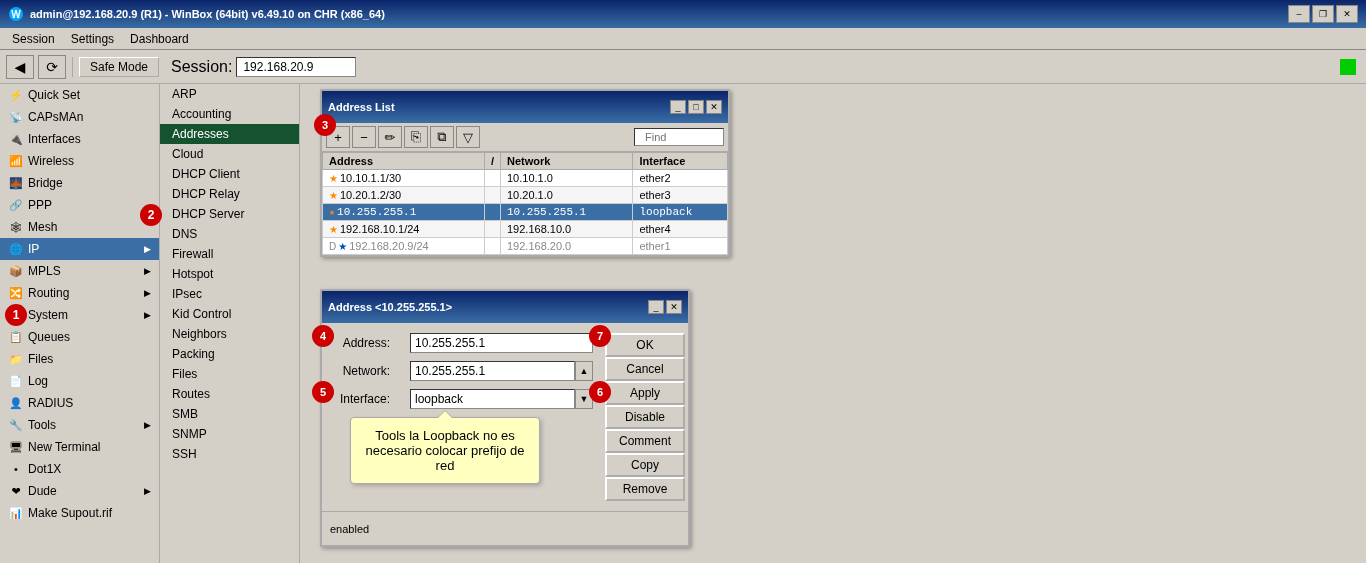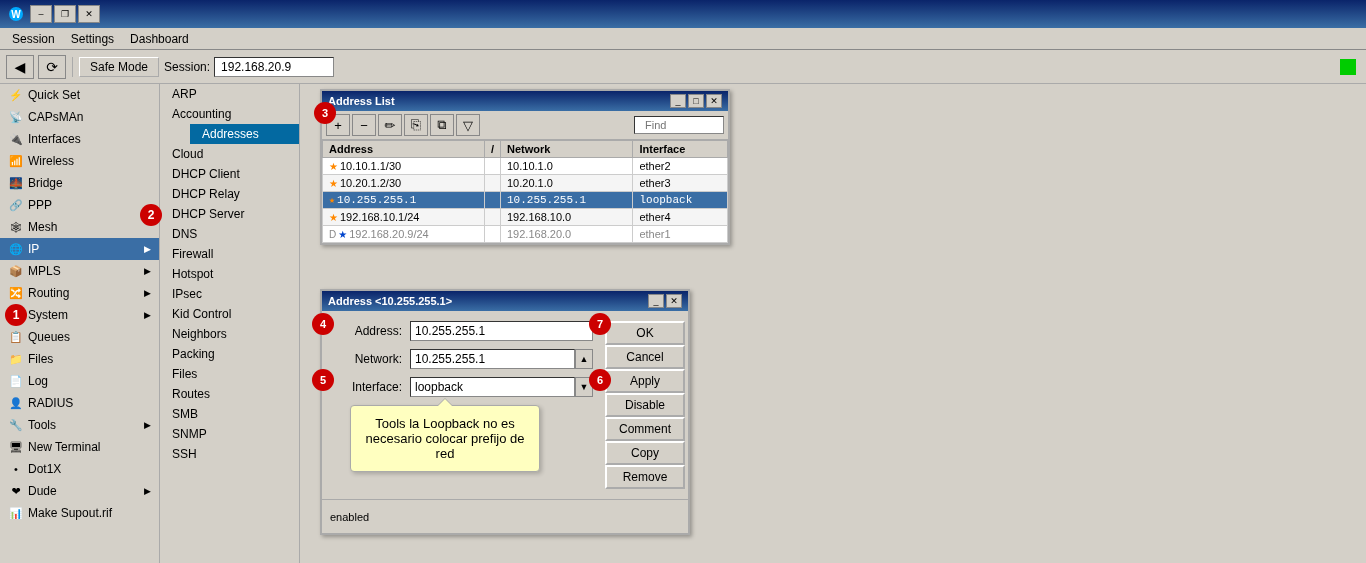--- a/index.html
+++ b/index.html
@@ -12,45 +12,45 @@
     .title-bar-controls { display: flex; gap: 2px; }
     .title-bar-btn { width: 22px; height: 18px; background: #d4d0c8; border: 1px solid #888; font-size: 9px; cursor: pointer; display: flex; align-items: center; justify-content: center; color: black; }
 
     
     .menu-bar { background: #d4d0c8; height: 22px; display: flex; align-items: center; padding: 0 4px; border-bottom: 1px solid #888; }
     .menu-item { padding: 2px 8px; cursor: pointer; font-size: 12px; }
 
     
     .toolbar { background: #d4d0c8; height: 34px; display: flex; align-items: center; padding: 0 6px; gap: 4px; border-bottom: 1px solid #aaa; }
     .toolbar-btn { background: #d4d0c8; border: 1px solid #888; width: 28px; height: 24px; cursor: pointer; display: flex; align-items: center; justify-content: center; font-size: 14px; }
-    .session-label { font-size: 12px; margin-left: 1px; }
+    .session-label { font-size: 16px; margin-left: 8px; }
     .session-input { background: white; border: 1px inset #888; padding: 2px 6px; font-size: 12px; width: 120px; }
     .green-indicator { width: 16px; height: 16px; background: #00cc00; margin-left: auto; margin-right: 4px; }
 
     
     .main-area { display: flex; width: 1366px; height: 503px; background: #d4d0c8; }
 
     
     .sidebar { width: 160px; background: #d4d0c8; border-right: 1px solid #aaa; overflow-y: auto; }
     .sidebar-item { display: flex; align-items: center; padding: 3px 8px; cursor: pointer; white-space: nowrap; }
     .sidebar-item.selected { background: #3a6ea5; color: white; }
     .sidebar-icon { width: 16px; height: 16px; margin-right: 4px; display: inline-flex; align-items: center; justify-content: center; font-size: 11px; flex-shrink: 0; }
     .sidebar-arrow { margin-left: auto; font-size: 9px; }
 
     
     .submenu { width: 140px; background: #d4d0c8; border-right: 1px solid #aaa; overflow-y: auto; }
     .submenu-item { padding: 3px 12px; cursor: pointer; white-space: nowrap; }
-    .submenu-item.selected { background: #0369a1; color: white; margin-left: 30px; }
+    .submenu-item.selected { background: #14532d; color: white; }
 
     
     .content-area { flex: 1; position: relative; background: #d4d0c8; }
 
     
     .window { position: absolute; background: #d4d0c8; border: 2px solid #aaa; box-shadow: 2px 2px 4px rgba(0,0,0,0.3); }
-    .window-title { background: linear-gradient(to bottom, #0a246a, #3a6ea5); color: white; height: 20px; display: flex; align-items: center; padding: 0 6px; font-size: 11px; font-weight: bold; user-select: none; }
+    .window-title { background: linear-gradient(to bottom, #0a246a, #3a6ea5); color: white; height: 32px; display: flex; align-items: center; padding: 0 6px; font-size: 11px; font-weight: bold; user-select: none; }
     .window-controls { display: flex; gap: 2px; margin-left: auto; }
     .win-btn { width: 16px; height: 14px; background: #d4d0c8; border: 1px solid #888; cursor: pointer; display: flex; align-items: center; justify-content: center; font-size: 9px; color: black; }
 
     
     .addr-list-window { top: 5px; left: 20px; width: 410px; }
     .window-toolbar { display: flex; align-items: center; padding: 3px 4px; background: #d4d0c8; border-bottom: 1px solid #aaa; gap: 2px; }
     .wtb-btn { width: 24px; height: 22px; background: #d4d0c8; border: 1px solid #888; cursor: pointer; display: flex; align-items: center; justify-content: center; font-size: 13px; }
     .find-input { margin-left: auto; background: white; border: 1px inset #888; padding: 2px 10px; font-size: 11px; width: 90px; }
 
     
@@ -58,21 +58,21 @@
     .addr-table th { background: #d4d0c8; border: 1px solid #aaa; padding: 2px 6px; text-align: left; font-weight: bold; cursor: pointer; }
     .addr-table td { border: 1px solid #ccc; padding: 2px 6px; background: white; }
     .addr-table tr:nth-child(even) td { background: #f5f5f5; }
     .addr-table .selected-row td { background: #3a6ea5; color: white; font-family: Liberation Mono, monospace; }
     .addr-star { color: #ff8800; font-size: 10px; margin-right: 2px; }
     .addr-star-blue { color: #0044cc; font-size: 10px; margin-right: 2px; }
 
     
     .addr-dialog { top: 205px; left: 20px; width: 370px; }
     .form-row { display: flex; align-items: center; margin-bottom: 8px; }
-    .form-label { width: 80px; text-align: right; padding-right: 8px; font-size: 12px; }
+    .form-label { width: 80px; text-align: right; padding-right: 20px; font-size: 12px; }
     .form-input { background: white; border: 1px inset #888; padding: 2px 4px; font-size: 12px; flex: 1; }
     .form-input-combo { display: flex; flex: 1; }
     .form-input-combo input { flex: 1; background: white; border: 1px inset #888; padding: 2px 4px; font-size: 12px; }
     .form-input-combo .combo-btn { width: 18px; background: #d4d0c8; border: 1px solid #888; cursor: pointer; display: flex; align-items: center; justify-content: center; font-size: 9px; }
     .dialog-btn { width: 80px; height: 24px; background: #d4d0c8; border: 2px outset #fff; cursor: pointer; font-size: 12px; text-align: center; display: flex; align-items: center; justify-content: center; }
 
     
     .tooltip-bubble { position: absolute; background: #ffffc0; border: 1px solid #aaa; padding: 10px 12px; font-size: 13px; text-align: center; border-radius: 4px; box-shadow: 2px 2px 4px rgba(0,0,0,0.2); max-width: 190px; }
     .tooltip-bubble::before { content: ''; position: absolute; top: -8px; left: 50%; transform: translateX(-50%); border-left: 8px solid transparent; border-right: 8px solid transparent; border-bottom: 8px solid #aaa; }
     .tooltip-bubble::after { content: ''; position: absolute; top: -7px; left: 50%; transform: translateX(-50%); border-left: 7px solid transparent; border-right: 7px solid transparent; border-bottom: 7px solid #ffffc0; }
@@ -91,20 +91,21 @@
 </head>
 <body>
 
 <div class="title-bar">
   <span class="title-bar-icon">
     <svg width="16" height="16" viewBox="0 0 16 16">
         <circle cx="8" cy="8" r="7" fill="#00aaff"></circle>
         <text x="8" y="12" text-anchor="middle" font-size="10" fill="white" font-weight="bold">W</text>
       </svg>
   </span>
+  <span class="title-bar-text">admin@192.168.20.9 (R1) - WinBox (64bit) v6.49.10 on CHR (x86_64)</span>
   <div class="title-bar-controls">
     <button class="title-bar-btn">–</button>
     <button class="title-bar-btn">❐</button>
     <button class="title-bar-btn close">✕</button>
   </div>
 </div>
 
 <div class="menu-bar">
   <span class="menu-item">Session</span>
   <span class="menu-item">Settings</span>

